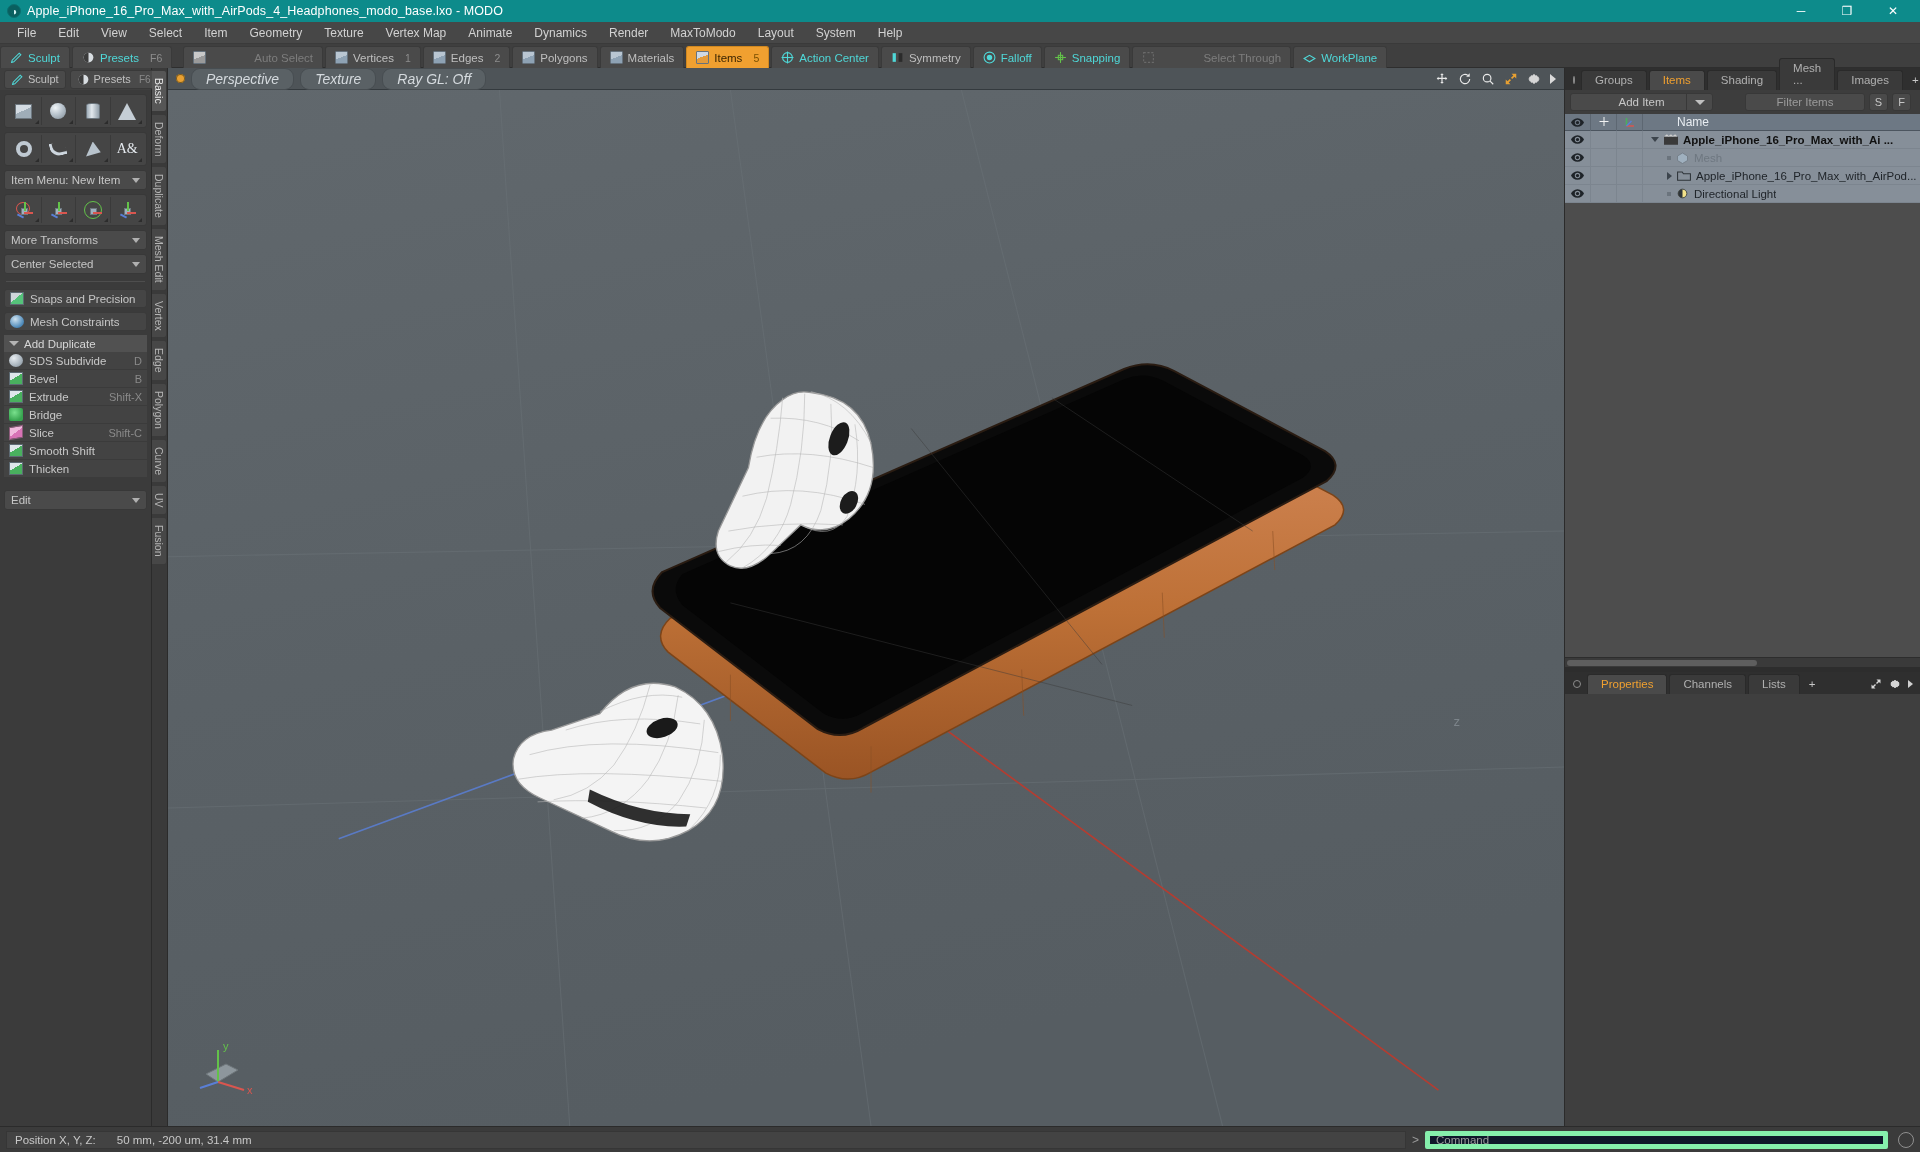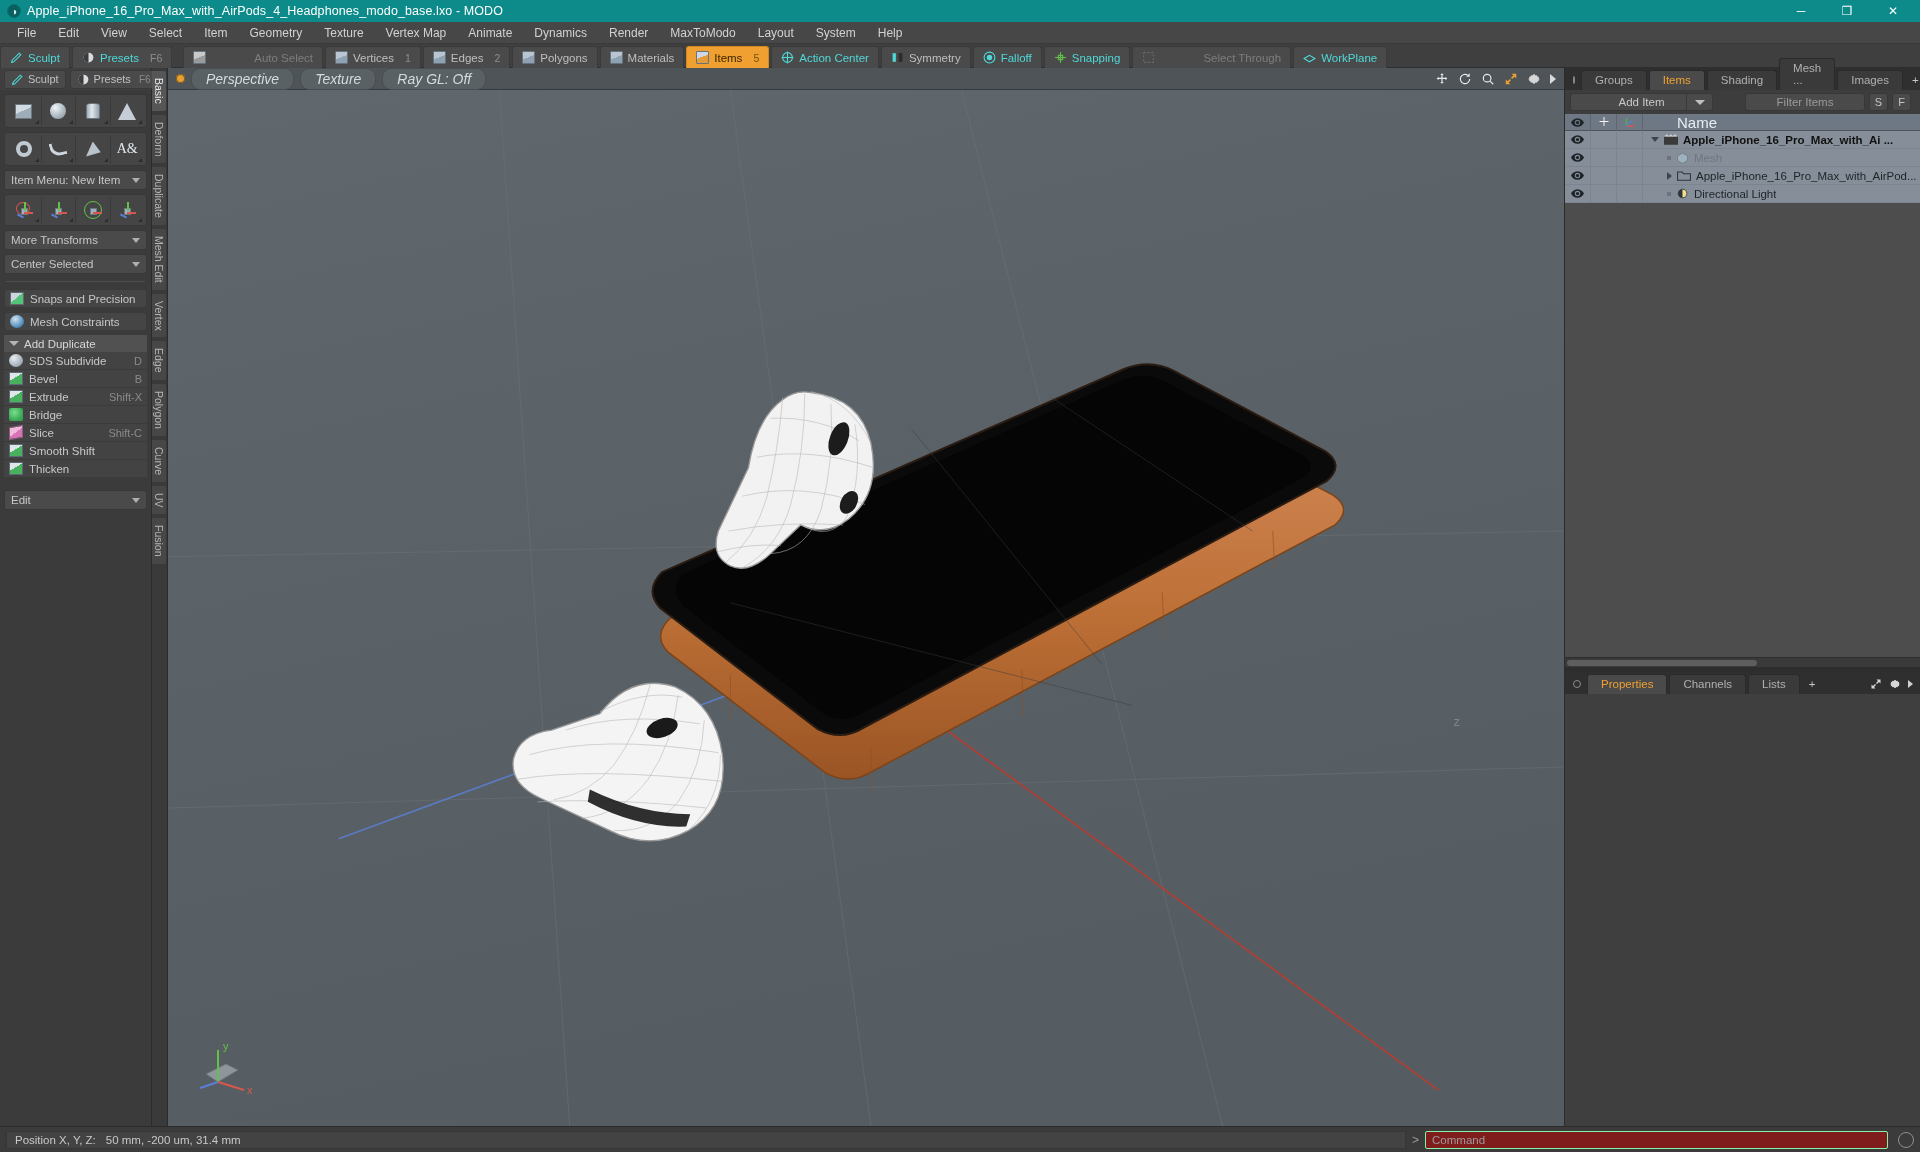--- a/index.html
+++ b/index.html
@@ -150,21 +150,21 @@
   .rp-bar { height:24px; background:#3d3d3d; display:flex; align-items:center; gap:4px; padding:3px 5px;}
   .additem { width:143px; height:18px; background:#4a4a4a; border:1px solid #383838; border-radius:3px;
      display:flex; align-items:center; justify-content:center; font-size:11.5px; color:#c8c8c8; position:relative;}
   .additem .dd { position:absolute; right:0; top:0; bottom:0; width:26px; border-left:1px solid #383838;
      display:flex; align-items:center; justify-content:center;}
   .filterbox { width:120px; height:18px; background:#4a4a4a; border:1px solid #383838; border-radius:3px;
      display:flex; align-items:center; justify-content:center; font-size:11.5px; color:#9b9b9b; margin-left:28px;}
   .sfbtn { width:19px;height:18px;background:#4a4a4a;border:1px solid #383838;border-radius:3px;
      display:flex;align-items:center;justify-content:center;font-size:11px;color:#c6c6c6;}
 
-  .itemhdr { height:17px; background:#6d7884; display:flex; align-items:center; font-size:15px;
+  .itemhdr { height:17px; background:#6d7884; display:flex; align-items:center; font-size:12px;
      color:#e8edf2; border-bottom:1px solid #4c555f;}
   .ih-c { width:26px; display:flex; align-items:center; justify-content:center;
      border-right:1px solid #5d6772; height:17px;}
   .ih-name { padding-left:34px; }
 
   .itemlist { background:#868f99; flex:0 0 auto; }
   .irow { height:18px; display:flex; align-items:center; border-bottom:1px solid #7c858f;
      background:#868f99; font-size:11.5px; color:#20252a;}
   .irow .eye { width:26px; display:flex; align-items:center; justify-content:center;
      border-right:1px solid #7c858f; height:18px;}
@@ -185,23 +185,23 @@
      border-radius:3px;}
 
   .rp-split { height:5px; background:#2d2d2d; }
   .propwrap { flex:1; display:flex; flex-direction:column; background:#701a75;}
   .prop-body { flex:1; background:#3f3f3f; }
 
   
   .bottombar { height:26px; background:#3b3b3b; display:flex; align-items:center; gap:6px;
      padding:0 6px; border-top:1px solid #2b2b2b;}
   .posfield { height:18px; flex:0 0 1400px; background:#434343; border:1px solid #363636;
-     display:flex; align-items:center; padding:0 8px; gap:10px; font-size:11.5px; color:#c8c8c8;}
+     display:flex; align-items:center; padding:0 8px; gap:21px; font-size:11.5px; color:#c8c8c8;}
   .cmdlabel { color:#9a9a9a; font-size:12px; }
-  .cmdbox { flex:1; height:18px; background:#7f1d1d; border:1px solid #86efac; border-radius:2px;
+  .cmdbox { flex:1; height:18px; background:#0f172a; border:5px solid #86efac; border-radius:2px;
      display:flex; align-items:center; padding:0 6px; font-size:11.5px; color:#9b9b9b;}
   .cmdgo { width:16px;height:16px;border-radius:50%;border:1.5px solid #8f8f8f; margin-left:4px;}
 </style>
 </head>
 <body>
 
 <div class="titlebar">
   <div class="app-logo">◑</div>
   <div class="ttl">Apple_iPhone_16_Pro_Max_with_AirPods_4_Headphones_modo_base.lxo - MODO</div>
   <div class="winbtns">

